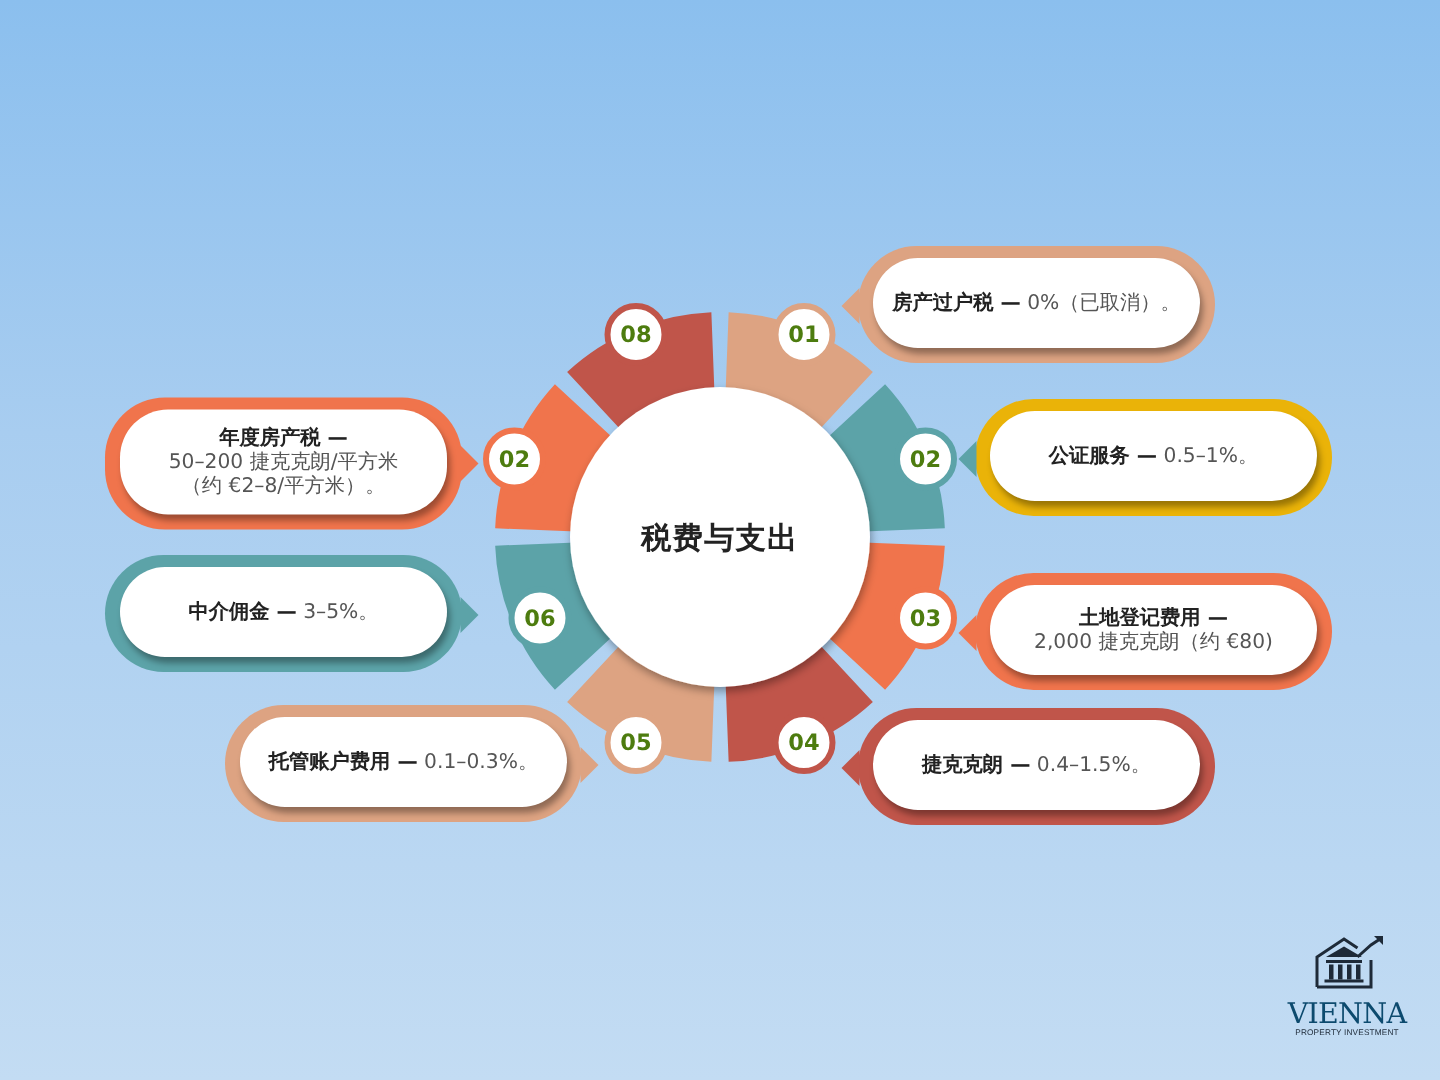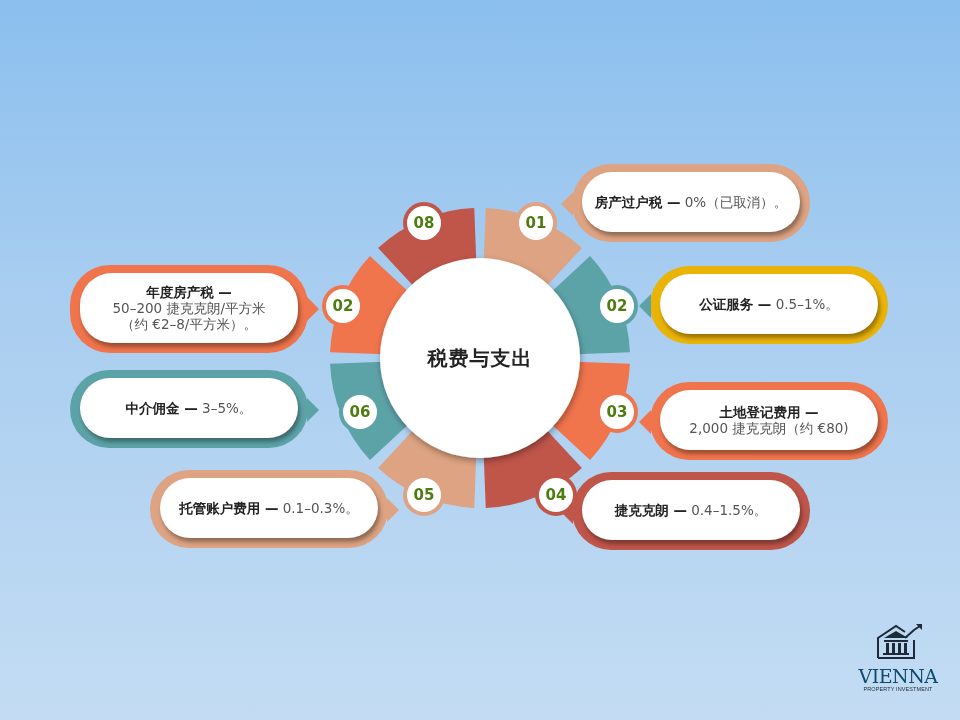--- a/index.html
+++ b/index.html
@@ -119,21 +119,21 @@
   <div class="bubble right" style="left:572px;top:472px;width:238px;background:#c0554a;">
     <div class="pointer" style="border-right:12px solid #c0554a;"></div>
     <div class="inner">
         <div><span class="lbl">捷克克朗 —</span> <span class="val">0.4–1.5%。</span></div>
       </div>
   </div>
 
   <div class="badge" style="left:536px;top:223px;border-color:#dda382;">01</div>
   <div class="badge" style="left:617px;top:306px;border-color:#5ca3a8;">02</div>
   <div class="badge" style="left:617px;top:412px;border-color:#f0744c;">03</div>
-  <div class="badge" style="left:556px;top:495px;border-color:#c0554a;">04</div>
+  <div class="badge" style="left:536px;top:495px;border-color:#c0554a;">04</div>
   <div class="badge" style="left:424px;top:495px;border-color:#dda382;">05</div>
   <div class="badge" style="left:360px;top:412px;border-color:#5ca3a8;">06</div>
   <div class="badge" style="left:343px;top:306px;border-color:#f0744c;">02</div>
   <div class="badge" style="left:424px;top:223px;border-color:#c0554a;">08</div>
 
   <div class="logo">
     <svg width="52" height="38" viewBox="0 0 52 38">
       <path d="M6 36 V16 L24 4 L33 10" fill="none" stroke="#1e2a38" stroke-width="2"></path>
       <path d="M42 18 V36 H6" fill="none" stroke="#1e2a38" stroke-width="2"></path>
       <path d="M12 16 L24 9 L36 16 Z" fill="#1e2a38"></path>

